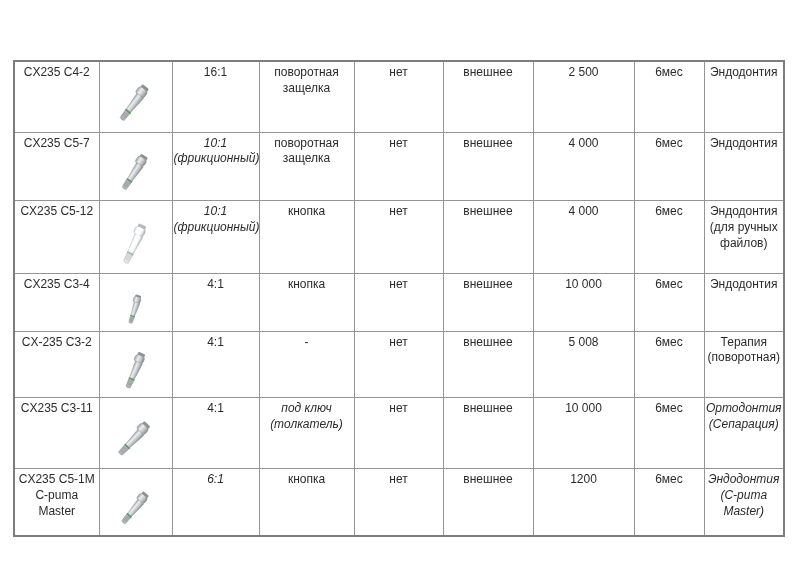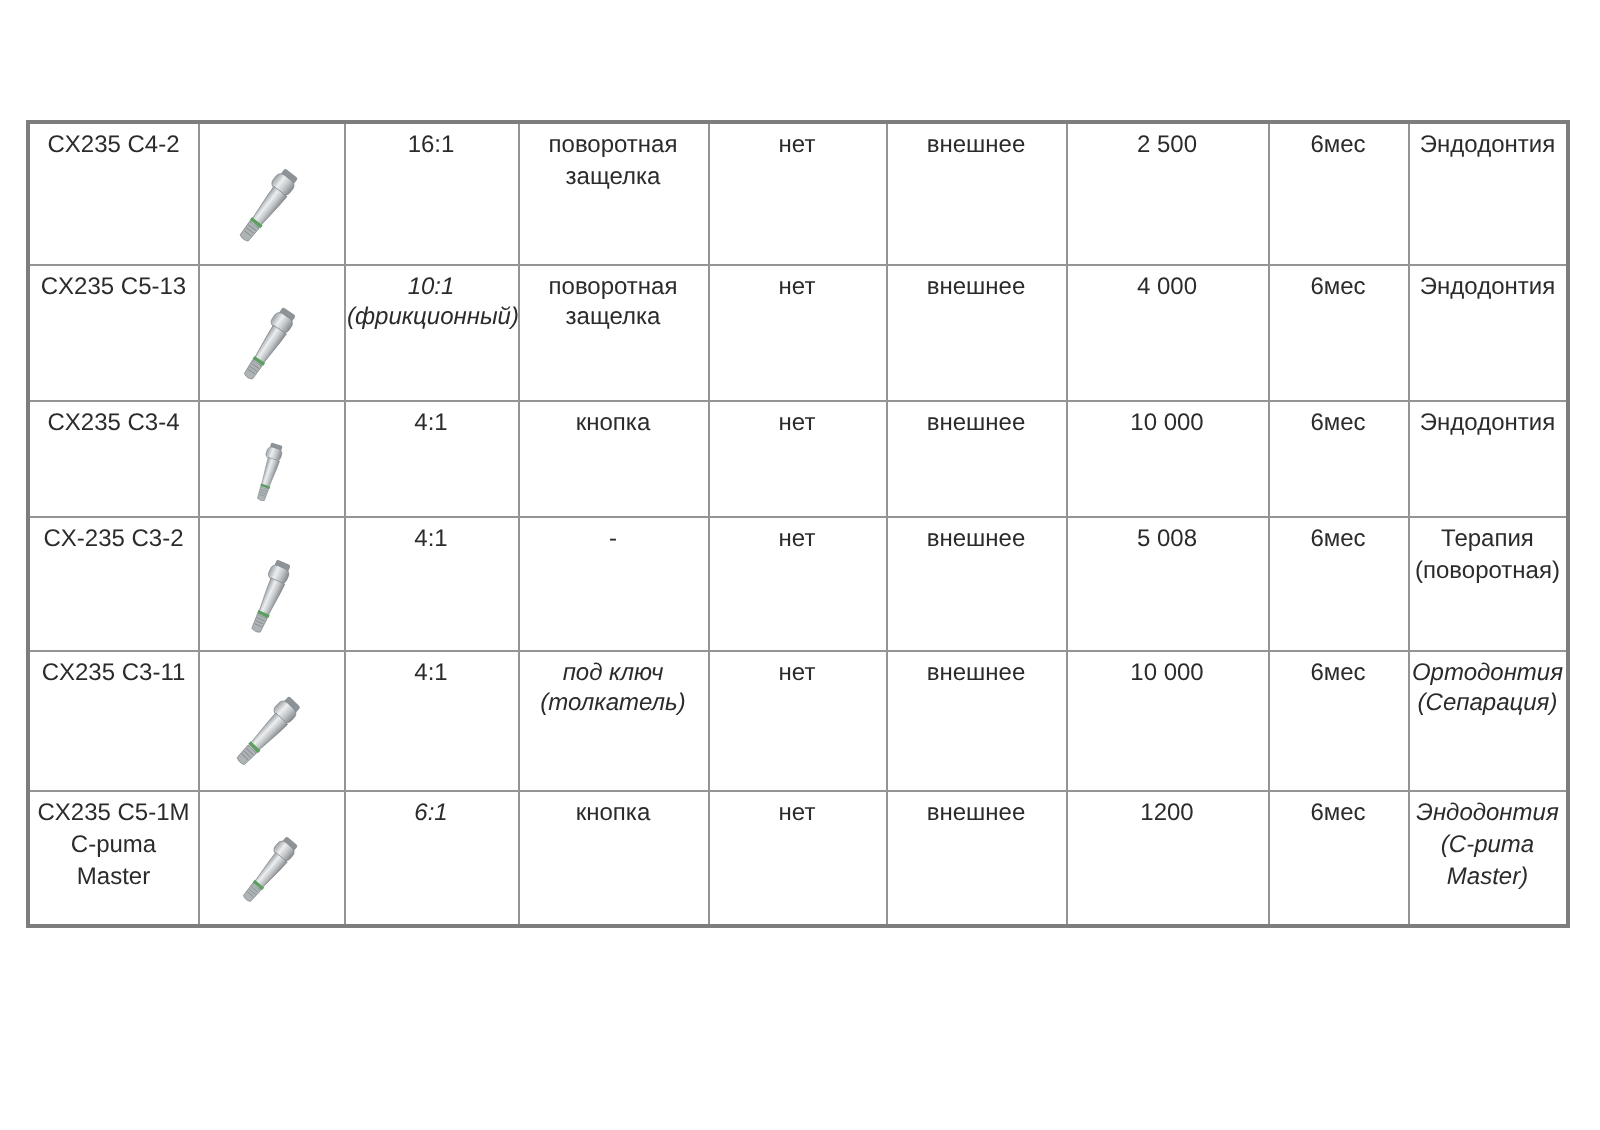--- a/index.html
+++ b/index.html
@@ -100,37 +100,56 @@
         <td>поворотная
 защелка</td>
         <td>нет</td>
         <td>внешнее</td>
         <td>2 500</td>
         <td>6мес</td>
         <td>Эндодонтия</td>
       </tr>
 
       <tr style="height:50px">
-        <td class="t-green">CX235 C5-13</td>
+        <td class="t-green">CX235 C5-7</td>
         <td class="img-cell">
           <svg class="hp" style="height:44px" viewBox="-6 -10 48 78">
               <use href="#hp-sym" transform="rotate(34 18 26)"></use>
             </svg>
         </td>
         <td class="t-gold">10:1
 (фрикционный)</td>
         <td>поворотная
 защелка</td>
         <td>нет</td>
         <td>внешнее</td>
         <td>4 000</td>
         <td>6мес</td>
         <td>Эндодонтия</td>
       </tr>
 
+      <tr style="height:55px">
+        <td class="t-green">CX235 C5-12</td>
+        <td class="img-cell">
+          <svg class="hp hp-light" style="height:48px" viewBox="-6 -12 48 80">
+              <use href="#hp-file" transform="rotate(26 18 26)"></use>
+              <use href="#hp-sym" transform="rotate(26 18 26)"></use>
+            </svg>
+        </td>
+        <td class="t-gold">10:1
+(фрикционный)</td>
+        <td>кнопка</td>
+        <td>нет</td>
+        <td>внешнее</td>
+        <td>4 000</td>
+        <td>6мес</td>
+        <td>Эндодонтия
+(для ручных
+файлов)</td>
+      </tr>
 
       <tr style="height:38px">
         <td class="t-green">CX235 C3-4</td>
         <td class="img-cell">
           <svg class="hp" style="height:33px" viewBox="-6 -10 48 78">
               <use href="#hp-sym" transform="rotate(18 18 26)"></use>
             </svg>
         </td>
         <td>4:1</td>
         <td>кнопка</td>

